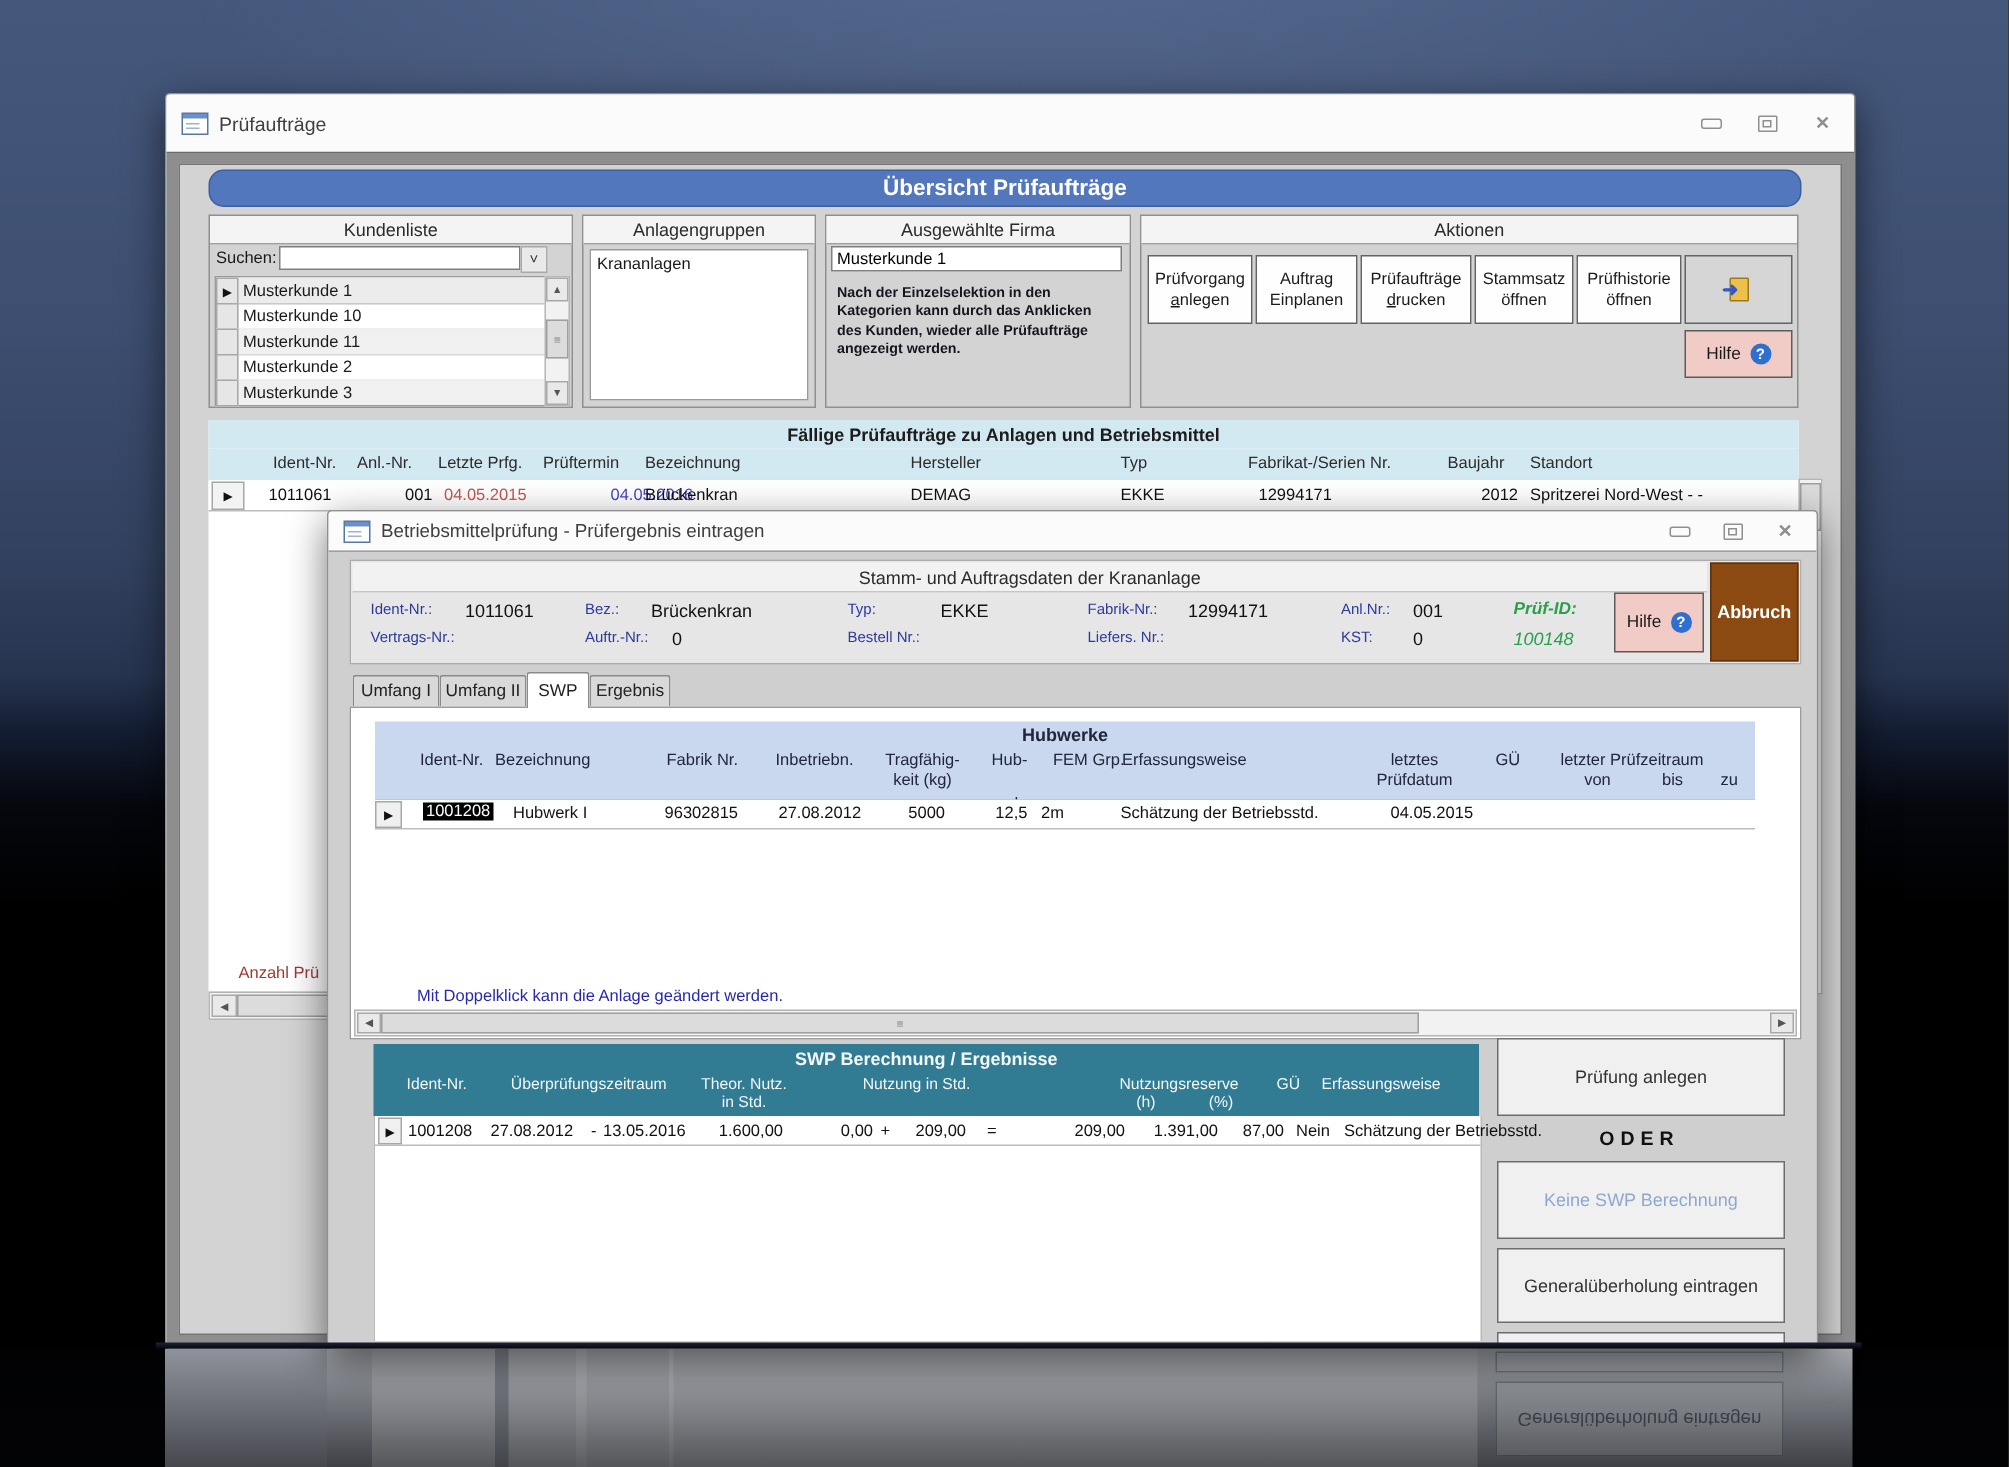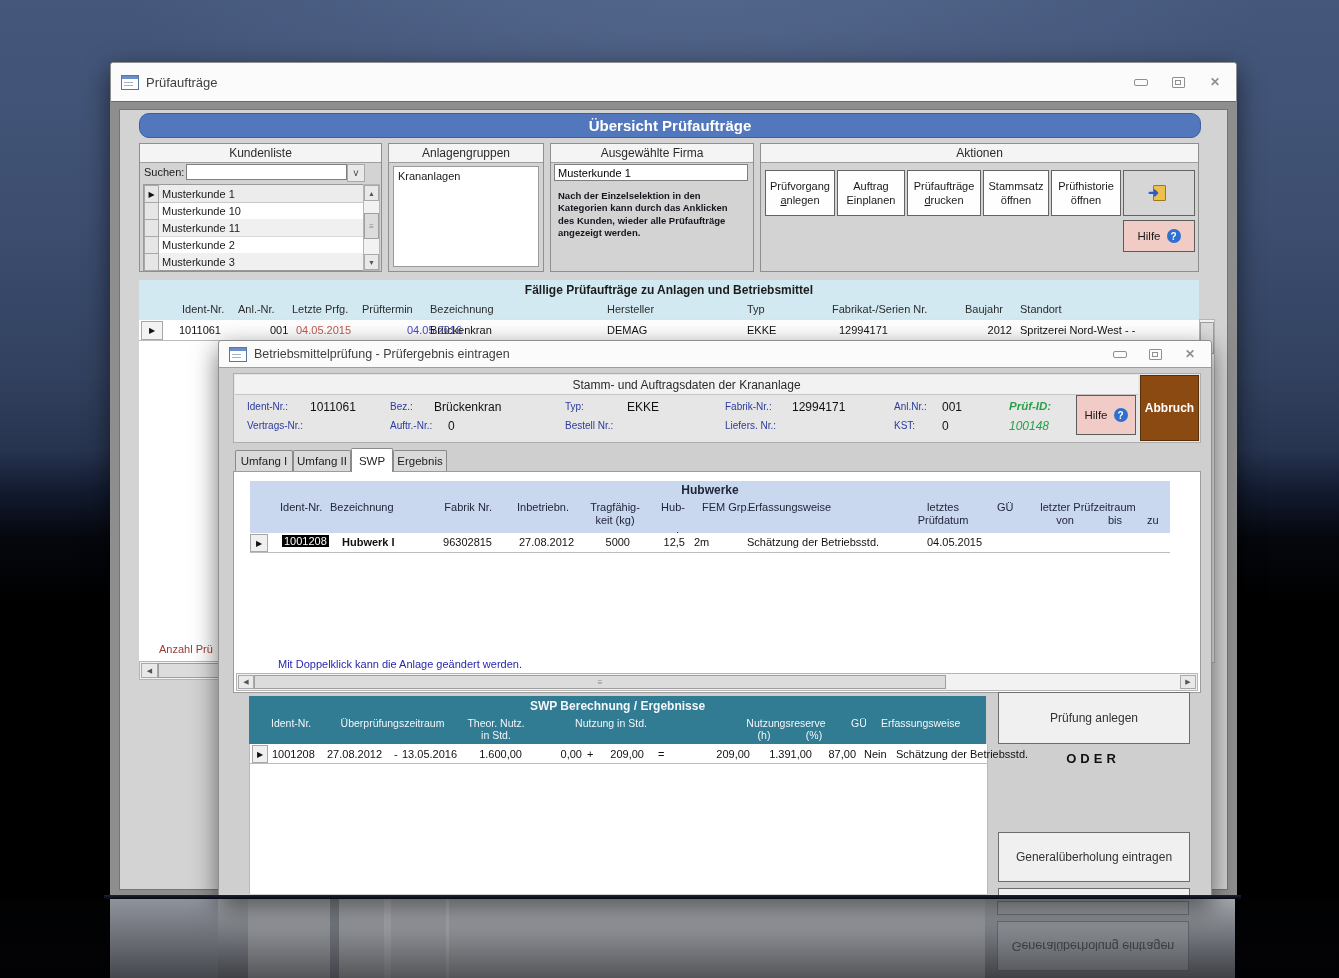--- a/index.html
+++ b/index.html
@@ -310,21 +310,21 @@
           <span class="hubh" style="left:747px;top:20px;">GÜ</span>
           <span class="hubh" style="left:778px;top:20px;width:120px;text-align:center;">letzter Prüfzeitraum</span>
           <span class="hubh" style="left:795px;top:33px;width:40px;text-align:center;">von</span>
           <span class="hubh" style="left:845px;top:33px;width:40px;text-align:center;">bis</span>
           <span class="hubh" style="left:897px;top:33px;">zu</span>
         </div>
 
         <div class="abs rowline" style="left:16px;top:61px;width:920px;height:19px;background:#fff;">
           <span class="selcell abs" style="left:0;top:1px;width:16px;height:16px;background:#f0f0f0;">▶</span>
           <span class="swpcell hub-sel" style="left:32px;top:2px;">1001208</span>
-          <span class="swpcell" style="left:92px;top:3px;font-weight:bold;">Hubwerk I</span>
+          <span class="swpcell" style="left:92px;top:3px;">Hubwerk I</span>
           <span class="swpcell" style="left:170px;top:3px;width:72px;text-align:right;">96302815</span>
           <span class="swpcell" style="left:269px;top:3px;">27.08.2012</span>
           <span class="swpcell" style="left:340px;top:3px;width:40px;text-align:right;">5000</span>
           <span class="swpcell" style="left:400px;top:3px;width:35px;text-align:right;">12,5</span>
           <span class="swpcell" style="left:444px;top:3px;">2m</span>
           <span class="swpcell" style="left:497px;top:3px;">Schätzung der Betriebsstd.</span>
           <span class="swpcell" style="left:677px;top:3px;">04.05.2015</span>
         </div>
         <span class="note-blue abs" style="left:44px;top:186px;">Mit Doppelklick kann die Anlage geändert werden.</span>
 
@@ -365,20 +365,21 @@
           <span class="swpcell" style="left:508px;top:4px;width:54px;text-align:right;">1.391,00</span>
           <span class="swpcell" style="left:566px;top:4px;width:40px;text-align:right;">87,00</span>
           <span class="swpcell" style="left:614px;top:4px;">Nein</span>
           <span class="swpcell" style="left:646px;top:4px;">Schätzung der Betriebsstd.</span>
         </div>
       </div>
 
       <div class="bigbtn u1" style="left:779px;top:324px;width:190px;height:50px;">Prüfung anlegen</div>
       <div class="abs" style="left:779px;top:383px;width:190px;text-align:center;font-size:13px;font-weight:bold;
            letter-spacing:4px;color:#111;">ODER</div>
+      <div class="bigbtn u1" style="left:779px;top:406px;width:190px;height:50px;color:#8da9cf;">Keine SWP Berechnung</div>
       <div class="bigbtn u1" style="left:779px;top:464px;width:190px;height:48px;">Generalüberholung eintragen</div>
       <div class="bigbtn" style="left:779px;top:520px;width:190px;height:40px;"></div>
     </div>
   </div>
 
   <div class="abs" style="left:104px;top:895px;width:1137px;height:4px;background:linear-gradient(#1b2235,#06080e);z-index:20;"></div>
 
   <div class="abs" style="left:0;top:899px;width:1339px;height:79px;overflow:hidden;z-index:5;">
     <div class="abs" style="left:110px;top:0;width:1125px;height:79px;background:linear-gradient(180deg,#c3c6cc 0%,#b0b4bb 45%,#999da6 100%);"></div>
     <div class="abs" style="left:110px;top:0;width:108px;height:79px;background:#a9adb6;"></div>

